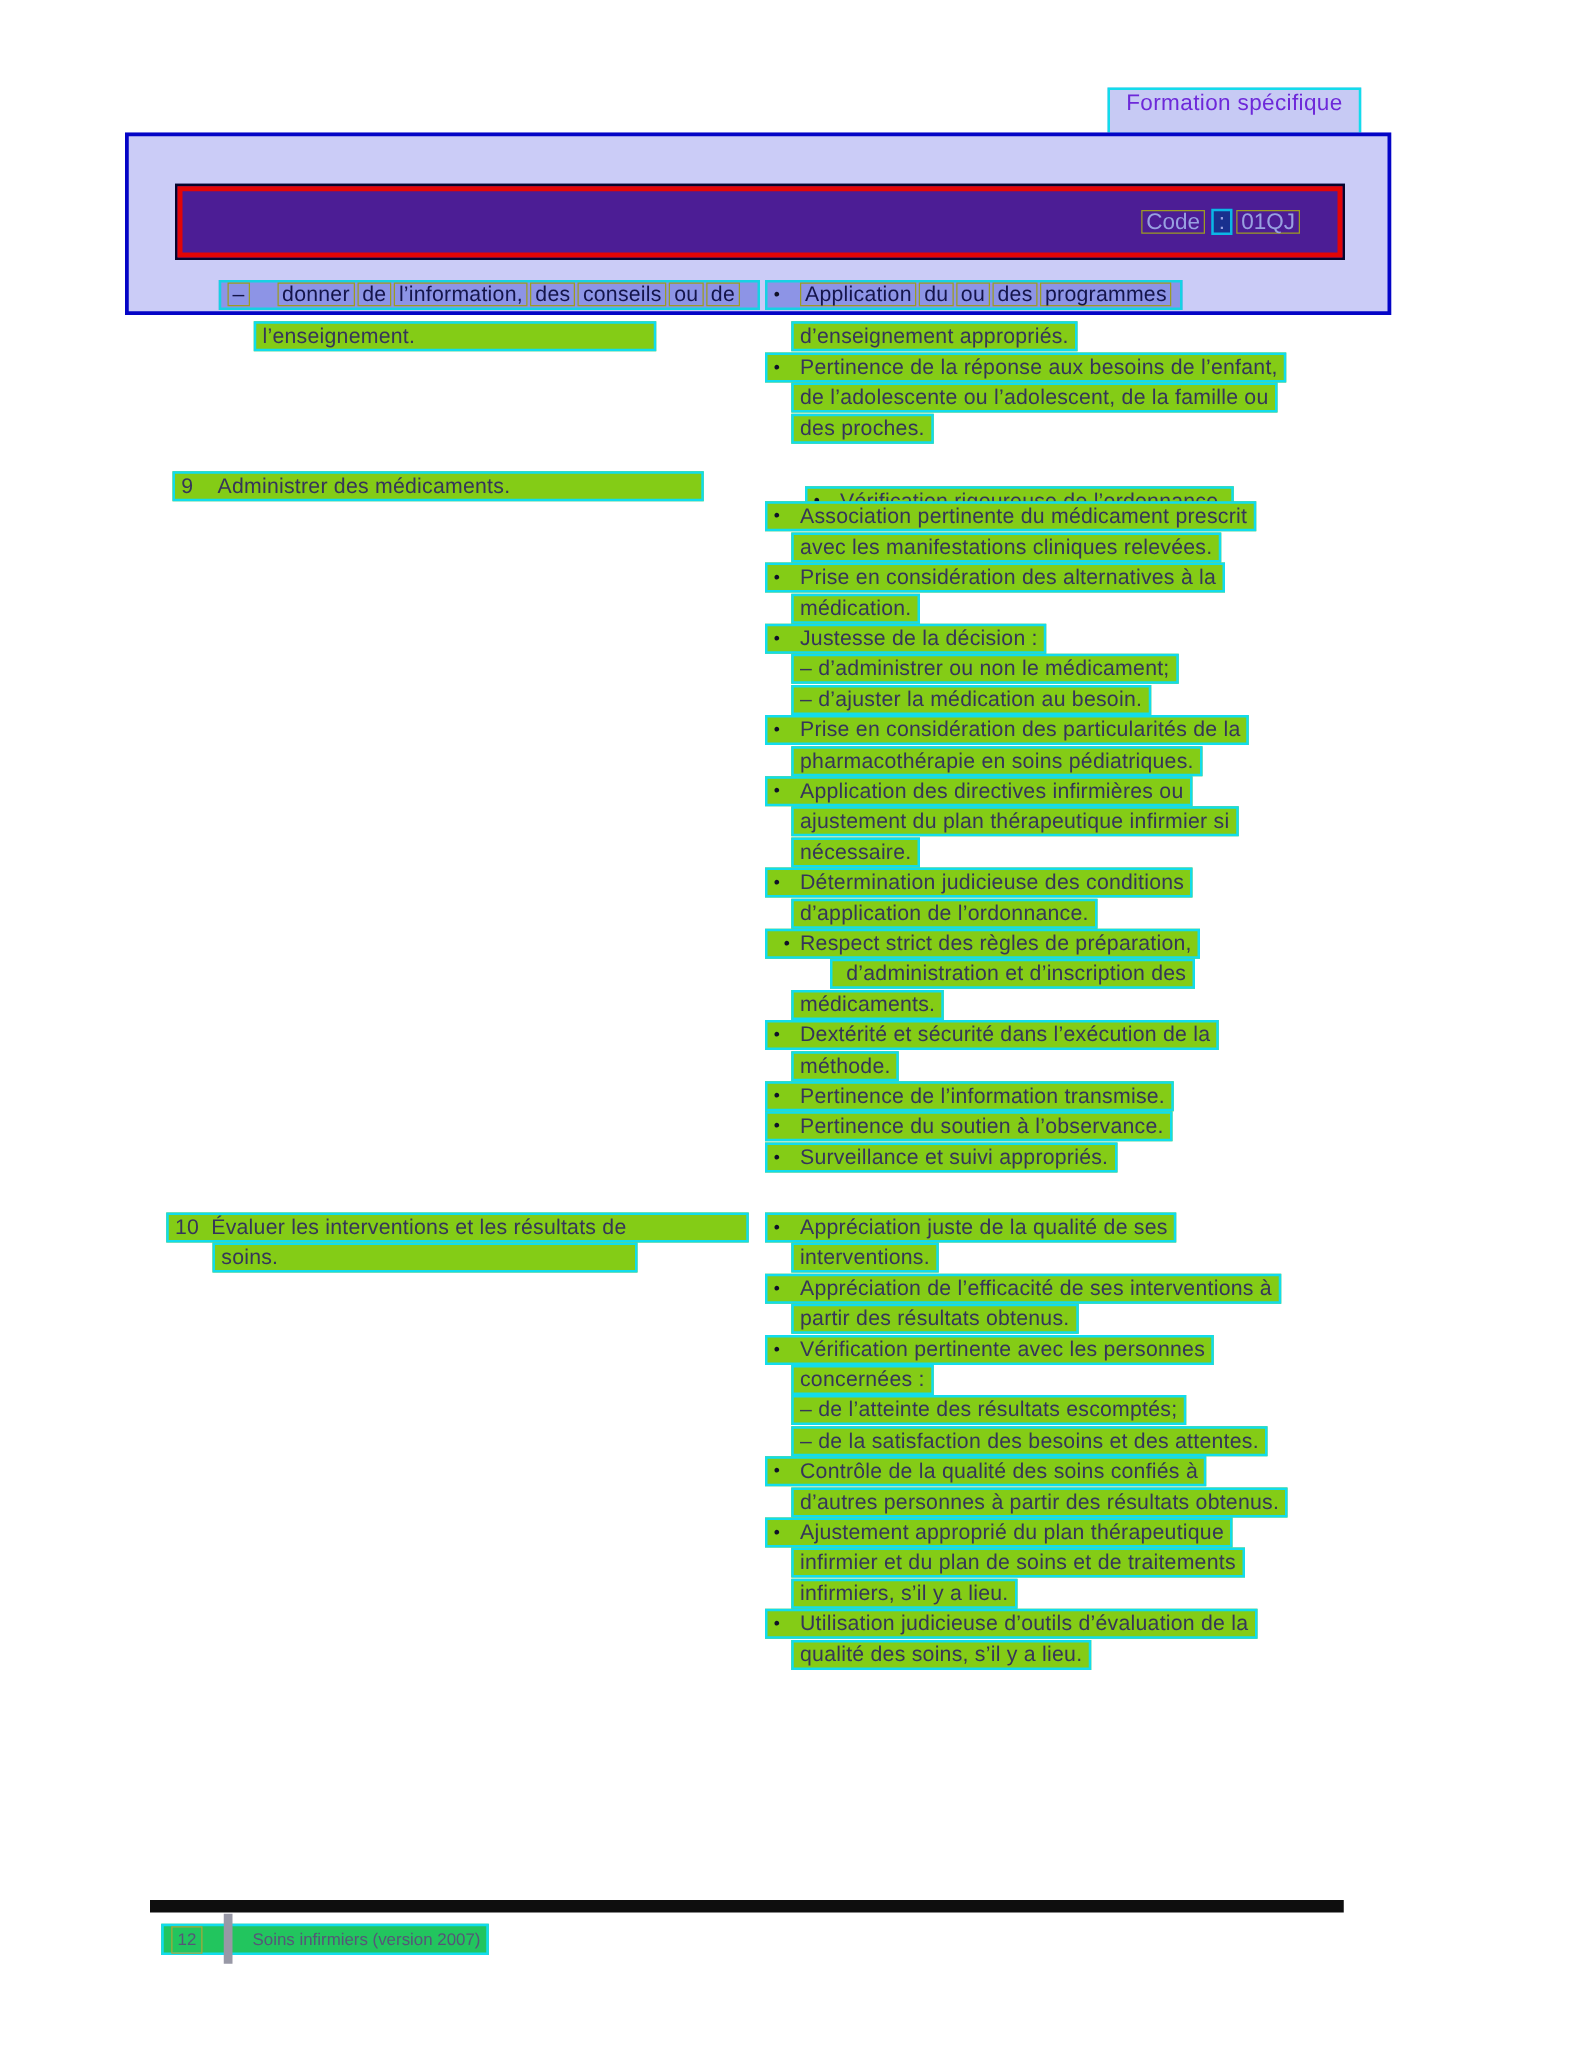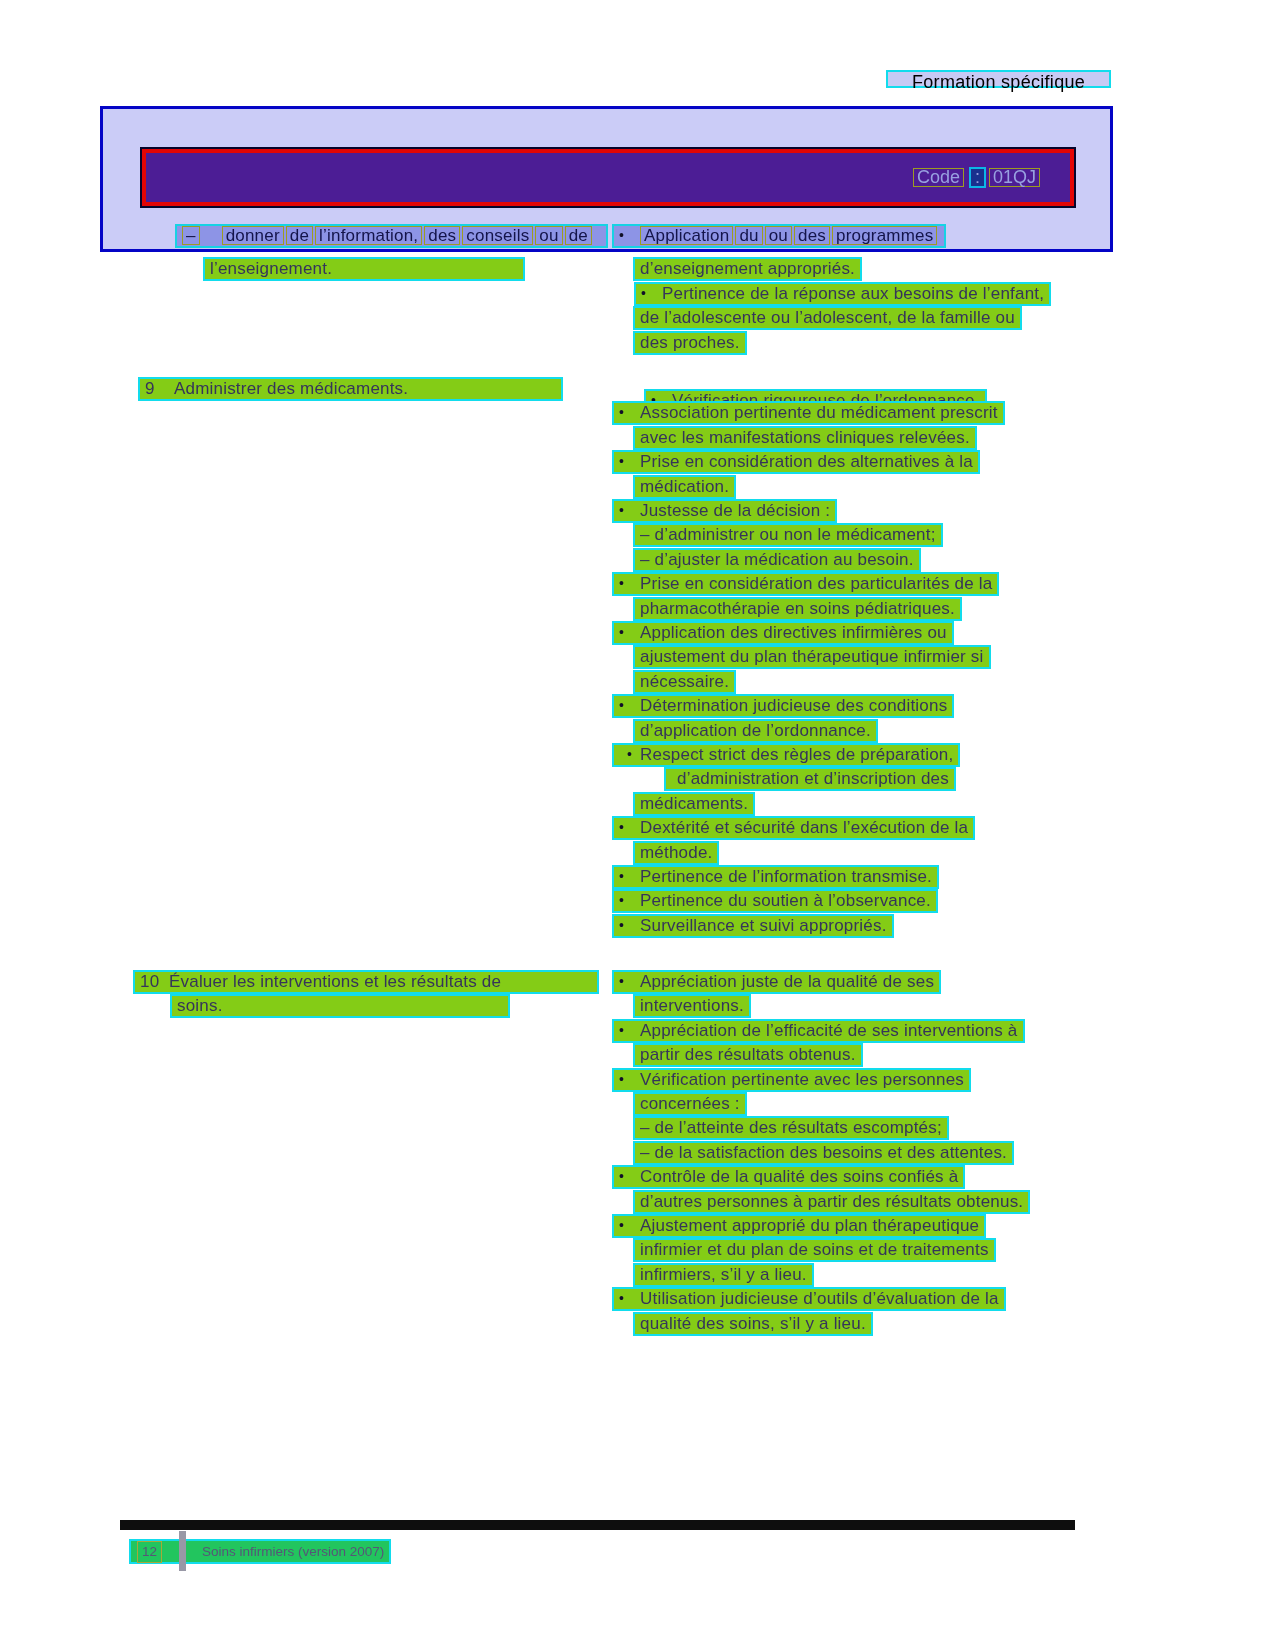--- a/index.html
+++ b/index.html
@@ -15,23 +15,23 @@
 
   
   .wbox{display:inline-block;box-sizing:border-box;border:1px solid #9c9c22;
         padding:0 3px;margin:0 2px 0 0;height:19px;line-height:17px;}
   .cbox{display:inline-block;box-sizing:border-box;border:2px solid #0cb6e6;
         background:#19308e;padding:0 4px;margin:0 3px;height:21px;line-height:16px;}
 
   .blt{display:inline-block;width:21px;color:#101028;font-size:14px;vertical-align:top;}
   .num{display:inline-block;width:29px;}
 
-  .top-label{position:absolute;left:886px;top:70px;box-sizing:border-box;height:18px;
-             background:#c7caf4;border:2px solid #12dcec;color:#000000;
-             font-size:18px;line-height:21px;padding:0 24px;letter-spacing:.3px;}
+  .top-label{position:absolute;left:886px;top:70px;box-sizing:border-box;height:38px;
+             background:#c7caf4;border:2px solid #12dcec;color:#6d28d9;
+             font-size:18px;line-height:21px;padding:0 13px;letter-spacing:.3px;}
 
   .outer-box{position:absolute;left:100px;top:106px;width:1013px;height:146px;
              box-sizing:border-box;background:#cbccf7;border:3px solid #0404c6;}
 
   .title-bar{position:absolute;left:140px;top:147px;width:936px;height:61px;
              box-sizing:border-box;border:2px solid #05052c;background:#03034f;}
   .title-bar-inner{position:absolute;inset:0;border:4px solid #e30505;background:#4c1d95;
                    display:flex;align-items:center;justify-content:flex-end;
                    padding-right:28px;color:#98a0e0;font-size:18px;}
 
@@ -58,21 +58,21 @@
       <span class="cbox">:</span>
       <span class="wbox">01QJ</span>
     </div>
   </div>
 
   <div id="content">
       <div class="strip inbox" style="left: 175px; top: 224px; width: 433px;"><span class="wbox" style="margin-right: 22px;">–</span><span class="wbox">donner</span><span class="wbox">de</span><span class="wbox">l’information,</span><span class="wbox">des</span><span class="wbox">conseils</span><span class="wbox">ou</span><span class="wbox">de</span></div>
       <div class="strip" style="left: 203px; top: 257.4px; width: 322px;"><span>l’enseignement.</span></div>
       <div class="strip inbox" style="left: 612px; top: 224px;"><span class="blt">•</span><span class="wbox">Application</span><span class="wbox">du</span><span class="wbox">ou</span><span class="wbox">des</span><span class="wbox">programmes</span></div>
       <div class="strip" style="left: 633px; top: 257.4px;"><span>d’enseignement appropriés.</span></div>
-      <div class="strip" style="left: 612px; top: 281.8px; margin-left: 22px;"><span class="blt">•</span><span>Pertinence de la réponse aux besoins de l’enfant,</span></div>
+      <div class="strip" style="left: 612px; top: 281.8px;"><span class="blt">•</span><span>Pertinence de la réponse aux besoins de l’enfant,</span></div>
       <div class="strip" style="left: 633px; top: 306.2px;"><span>de l’adolescente ou l’adolescent, de la famille ou</span></div>
       <div class="strip" style="left: 633px; top: 330.6px;"><span>des proches.</span></div>
       <div class="strip" style="left: 138px; top: 377px; width: 425px;"><span class="num" style="width: 29px;">9</span><span>Administrer des médicaments.</span></div>
       <div class="strip" style="left: 644px; top: 377px; margin-top: 12px;"><span class="blt">•</span><span>Vérification rigoureuse de l’ordonnance.</span></div>
       <div class="strip" style="left: 612px; top: 401.4px;"><span class="blt">•</span><span>Association pertinente du médicament prescrit</span></div>
       <div class="strip" style="left: 633px; top: 425.8px;"><span>avec les manifestations cliniques relevées.</span></div>
       <div class="strip" style="left: 612px; top: 450.2px;"><span class="blt">•</span><span>Prise en considération des alternatives à la</span></div>
       <div class="strip" style="left: 633px; top: 474.6px;"><span>médication.</span></div>
       <div class="strip" style="left: 612px; top: 499px;"><span class="blt">•</span><span>Justesse de la décision :</span></div>
       <div class="strip" style="left: 633px; top: 523.4px;"><span>– d’administrer ou non le médicament;</span></div>

